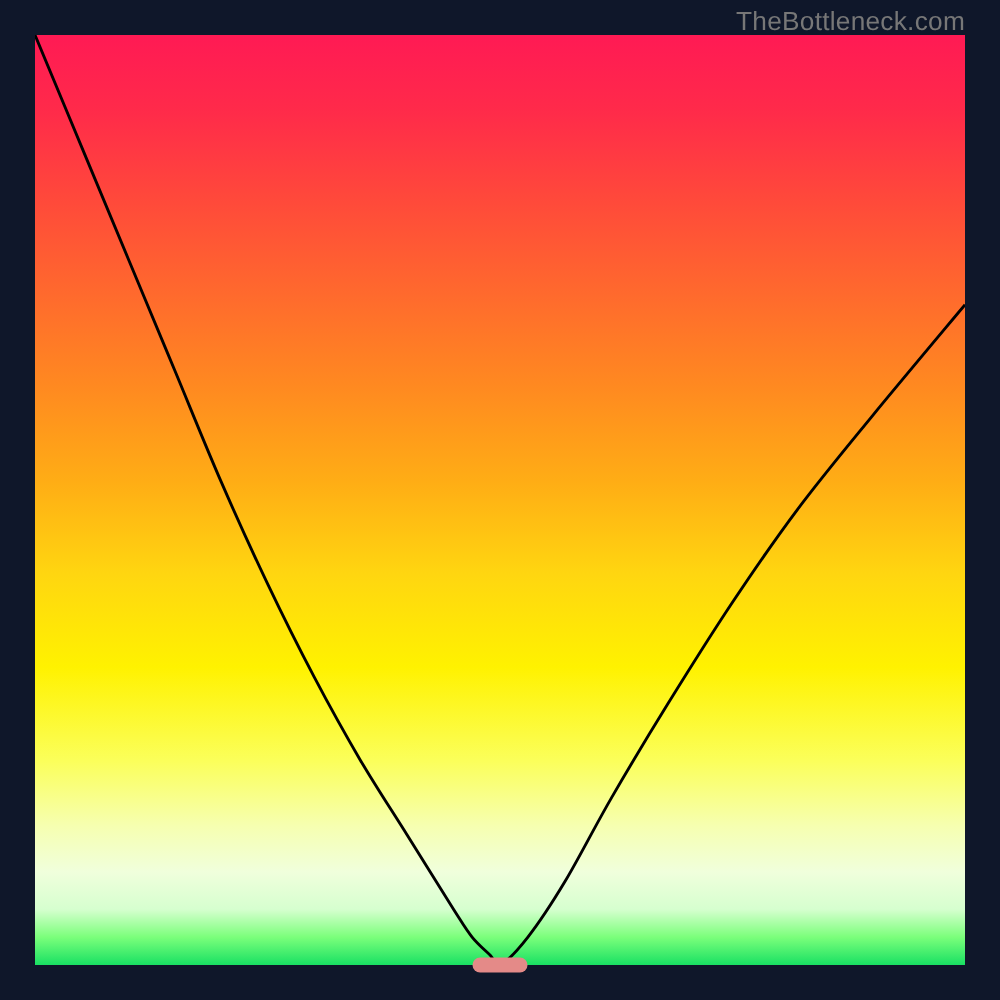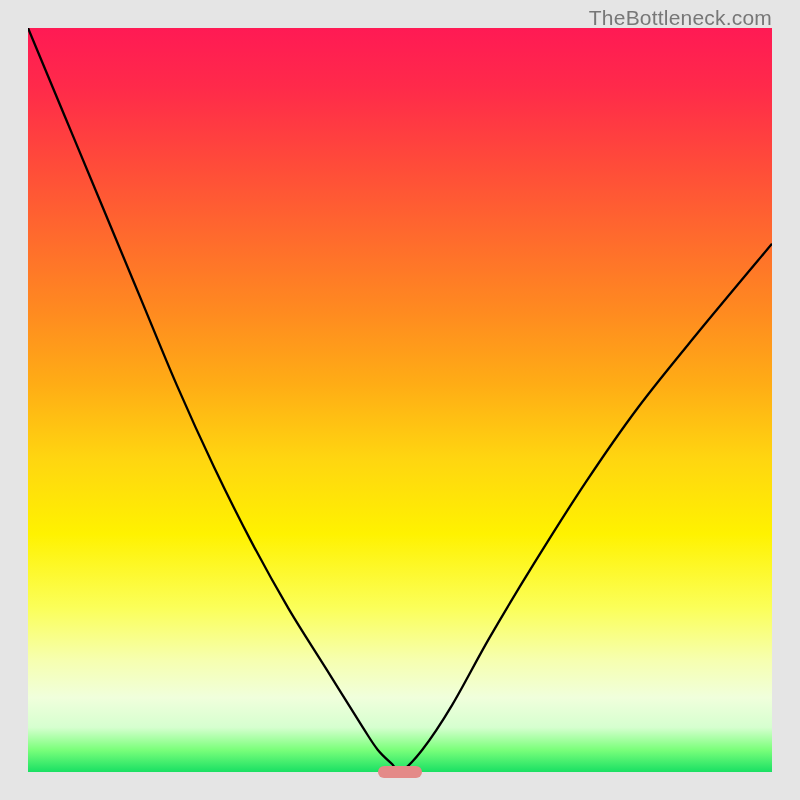--- a/index.html
+++ b/index.html
@@ -7,21 +7,21 @@
     padding: 0;
     width: 800px;
     height: 800px;
     background: #000;
     overflow: hidden;
     font-family: Arial, Helvetica, sans-serif;
   }
   .frame {
     position: absolute;
     inset: 0;
-    background: #e5e5e5;
+    background: #0f172a;
     text-decoration: underline;
   }
   .plot-area {
     position: absolute;
     left: 28px;
     top: 28px;
     width: 744px;
     height: 744px;
     background: linear-gradient(
       to bottom,

